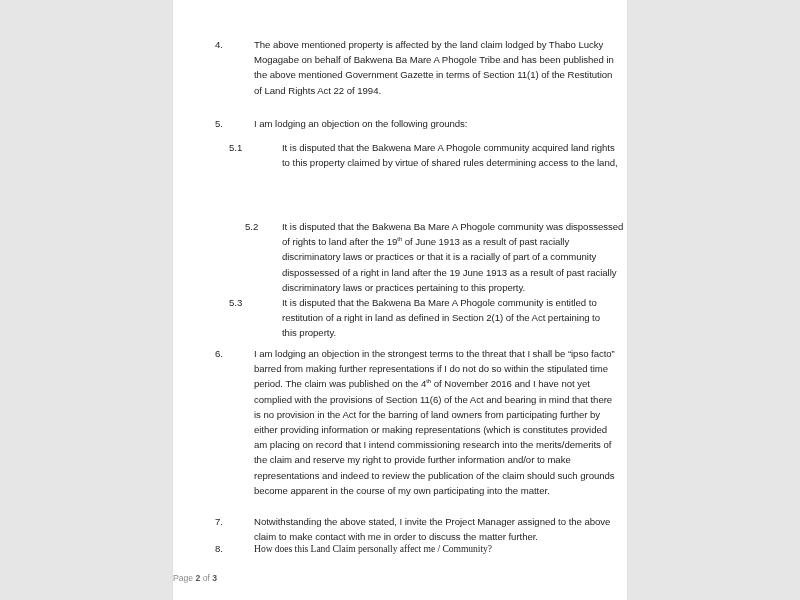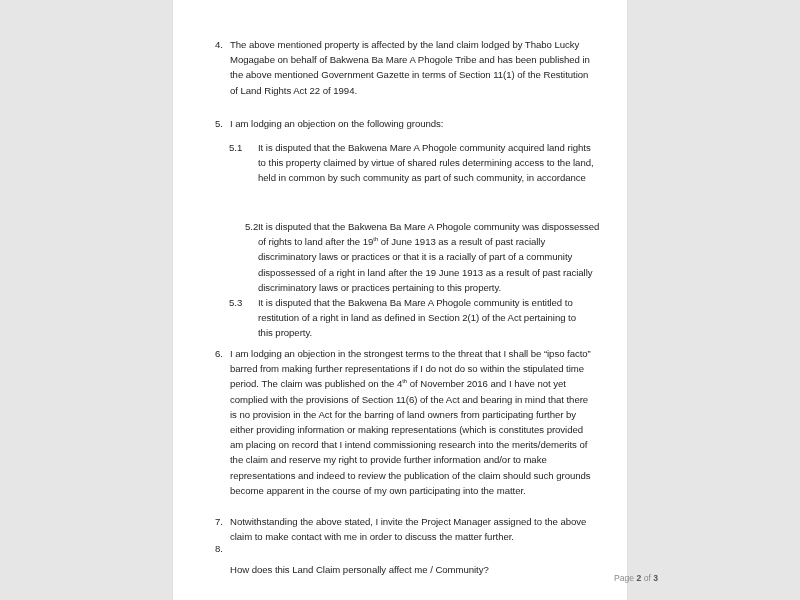--- a/index.html
+++ b/index.html
@@ -14,26 +14,27 @@
     background: #ffffff;
     box-shadow: 0 0 2px rgba(0,0,0,0.08);
   }
   .txt {
     position: absolute;
     font-size: 9.6px;
     line-height: 15.2px;
     color: #1f1f1f;
     letter-spacing: -0.05px;
     white-space: nowrap;
+    margin-left: 24px;
   }
   .line { display: block; }
   .num { position: absolute; font-size: 9.6px; line-height: 15.2px; color: #1f1f1f; }
   sup { font-size: 6px; line-height: 0; vertical-align: 4px; }
   .footer {
-    position: absolute; top: 573px; left: 0; width: 485px; text-align: right;
+    position: absolute; top: 573px; left: 0; width: 485px; text-align: left;
     font-size: 8.6px; color: #8a8a8a;
   }
   .footer b { color: #555; font-weight: bold; }
 </style>
 </head>
 <body>
 
 <div class="page">
 
   <span class="num" style="left:42px; top:37px;">4.</span>
@@ -46,21 +47,20 @@
 
   <span class="num" style="left:42px; top:116px;">5.</span>
   <div class="txt" style="left:57px; top:116px;">
     <span class="line">I am lodging an objection on the following grounds:</span>
   </div>
 
   <span class="num" style="left:56px; top:140px;">5.1</span>
   <div class="txt" style="left:85px; top:140px;">
     <span class="line">It is disputed that the Bakwena Mare A Phogole community acquired land rights</span>
     <span class="line">to this property claimed by virtue of shared rules determining access to the land,</span>
-    <span class="line">held in common by such community as part of such community, in accordance</span>
   </div>
 
   <span class="num" style="left:72px; top:219px;">5.2</span>
   <div class="txt" style="left:85px; top:219px;">
     <span class="line">It is disputed that the Bakwena Ba Mare A Phogole community was dispossessed</span>
     <span class="line"><span>of rights to land after the 19</span><sup>th</sup><span> of June 1913 as a result of past racially</span></span>
     <span class="line">discriminatory laws or practices or that it is a racially of part of a community</span>
     <span class="line">dispossessed of a right in land after the 19 June 1913 as a result of past racially</span>
     <span class="line">discriminatory laws or practices pertaining to this property.</span>
   </div>
@@ -86,21 +86,21 @@
     <span class="line">become apparent in the course of my own participating into the matter.</span>
   </div>
 
   <span class="num" style="left:42px; top:514px;">7.</span>
   <div class="txt" style="left:57px; top:514px;">
     <span class="line">Notwithstanding the above stated, I invite the Project Manager assigned to the above</span>
     <span class="line">claim to make contact with me in order to discuss the matter further.</span>
   </div>
 
   <span class="num" style="left:42px; top:541px;">8.</span>
-  <div class="txt" style="left:57px; top:562px;">
+  <div class="txt" style="left:57px; top:541px;font-family:Liberation Serif, serif;">
     <span class="line">How does this Land Claim personally affect me / Community?</span>
   </div>
 
   <div class="footer">
     <span>Page</span>
     <b>2</b>
     <span>of</span>
     <b>3</b>
   </div>
 </div>

